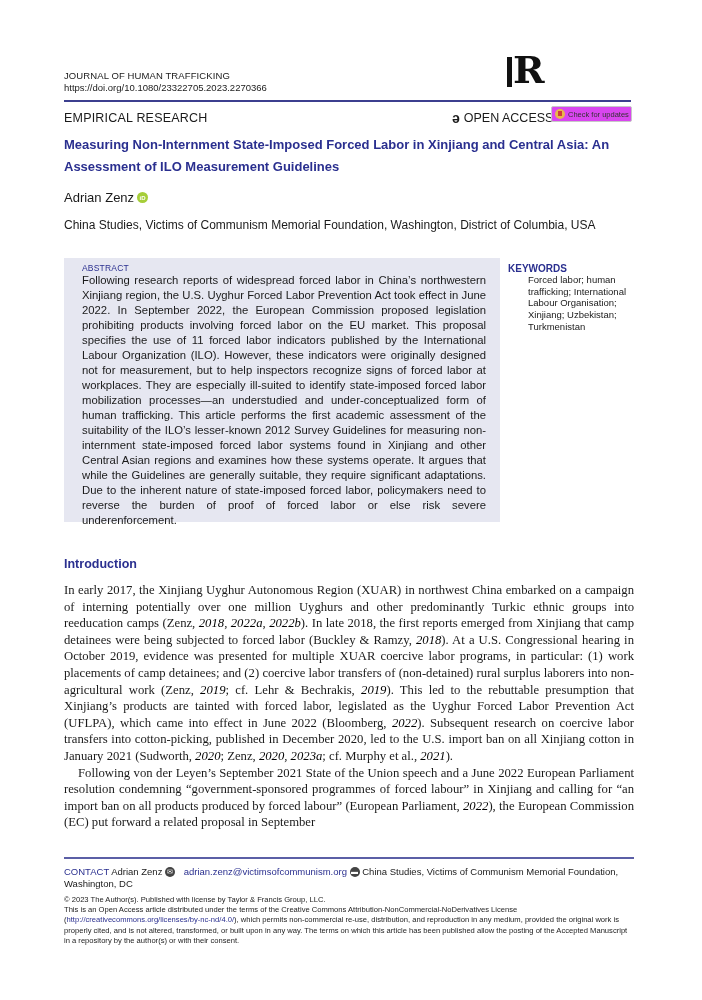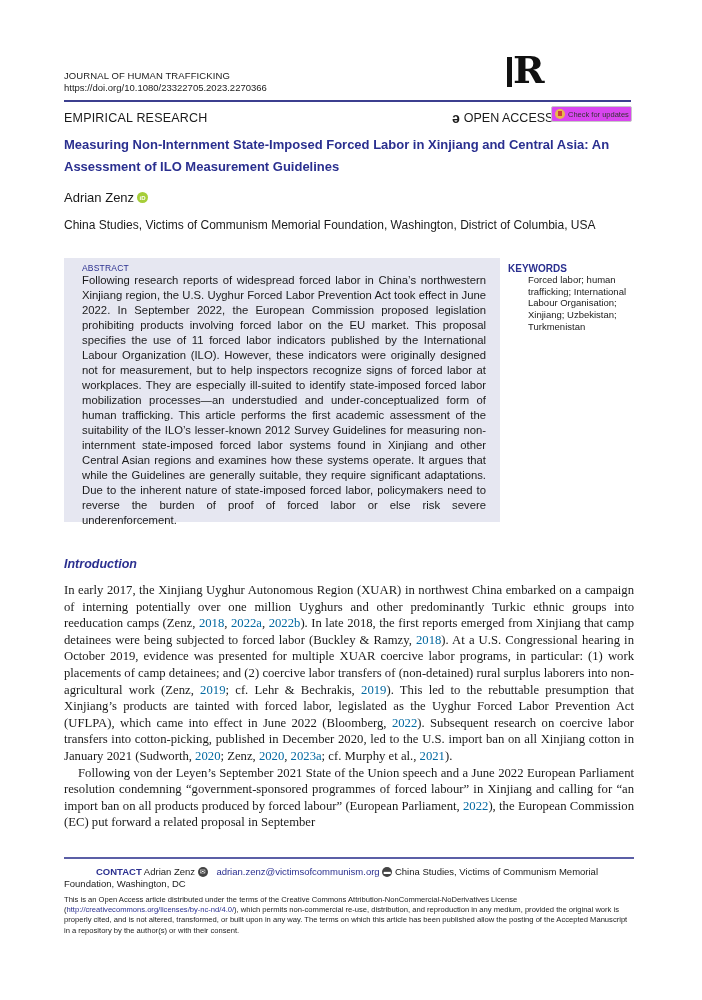--- a/index.html
+++ b/index.html
@@ -23,28 +23,28 @@
   .cu-icon::after { content:""; position:absolute; left:3px; top:2px; width:4px; height:5px; background:#d23a3a; }
   .title { left:64px; top:134px; width:580px; font-size:13px; font-weight:bold; color:#2a2f8f; line-height:22px; }
   .author { left:64px; top:190px; font-size:13px; display:flex; align-items:center; gap:3px; }
   .orcid { width:11px; height:11px; border-radius:50%; background:#a6ce39; color:#fff; font-size:6px; display:inline-flex; align-items:center; justify-content:center; font-weight:bold; }
   .affiliation { left:64px; top:218px; font-size:12px;text-align:right; }
   .abstract-box { left:64px; top:258px; width:436px; height:264px; background:#e6e7f1; }
   .abstract-label { left:82px; top:263px; font-size:8.5px; font-weight:normal; color:#2a2f8f; letter-spacing:0.2px; }
   .abstract-text { left:82px; top:273px; width:404px; font-size:11.3px; line-height:15px; text-align:justify; color:#1a1a1a; }
   .keywords-label { left:508px; top:263px; font-size:10px; font-weight:bold; color:#2a2f8f;text-align:center; }
   .keywords-text { left:508px; top:274px; width:115px; font-size:9.5px; line-height:11.7px;margin-left:20px; }
-  .intro-heading { left:64px; top:557px; font-size:12.5px; font-weight:bold; color:#2a2f8f;font-style:italic; }
+  .intro-heading { left:64px; top:557px; font-size:12.5px; font-weight:bold; color:#2a2f8f; }
   .body-text { left:64px; top:582px; width:570px; font-family:"Liberation Serif", serif; font-size:12.7px; line-height:16.6px; text-align:justify; }
   .body-text p { margin:0; }
   .body-text p + p { text-indent:14px; }
-  .cite { color:#0369a1; }
+  .cite { color:#000000;font-style:italic; }
   .bottom-rule { left:64px; top:857px; width:570px; height:2px; background:#5b5fa6; }
   .contact { left:64px; top:866px; width:570px; font-size:9.5px; line-height:12px; }
-  .contact-label { font-weight:bold; color:#2a2f8f;margin-left:32px; }
+  .contact-label { font-weight:normal; color:#2a2f8f; }
   .contact-icon { display:inline-block; width:10px; height:10px; border-radius:50%; background:#444; color:#fff; font-size:7px; text-align:center; line-height:10px; vertical-align:middle; }
   .email { color:#2a2f8f; }
   .copyright { left:64px; top:895px; width:570px; font-size:7.6px; line-height:10.2px; color:#222; }
   .copyright a { color:#2a2f8f; text-decoration:none; }
 </style>
 </head>
 <body>
 
 <div class="abs journal-name">JOURNAL OF HUMAN TRAFFICKING</div>
 <a class="abs doi" style="color:#1a1a1a;text-decoration:none;">https://doi.org/10.1080/23322705.2023.2270366</a>
@@ -98,14 +98,15 @@
 <div class="abs contact">
   <span class="contact-label">CONTACT</span>
   <span>Adrian Zenz</span>
   <span class="contact-icon">✉</span>
   <a class="email" style="text-decoration:none;margin-left:6px;">adrian.zenz@victimsofcommunism.org</a>
   <span class="contact-icon">▬</span>
   <span>China Studies, Victims of Communism Memorial Foundation, Washington, DC</span>
 </div>
 
 <div class="abs copyright">
+  <div>© 2023 The Author(s). Published with license by Taylor &amp; Francis Group, LLC.</div>
   <div><span>This is an Open Access article distributed under the terms of the Creative Commons Attribution-NonCommercial-NoDerivatives License (</span><a>http://creativecommons.org/licenses/by-nc-nd/4.0/</a><span>), which permits non-commercial re-use, distribution, and reproduction in any medium, provided the original work is properly cited, and is not altered, transformed, or built upon in any way. The terms on which this article has been published allow the posting of the Accepted Manuscript in a repository by the author(s) or with their consent.</span></div>
 </div>
 
 </body></html>

